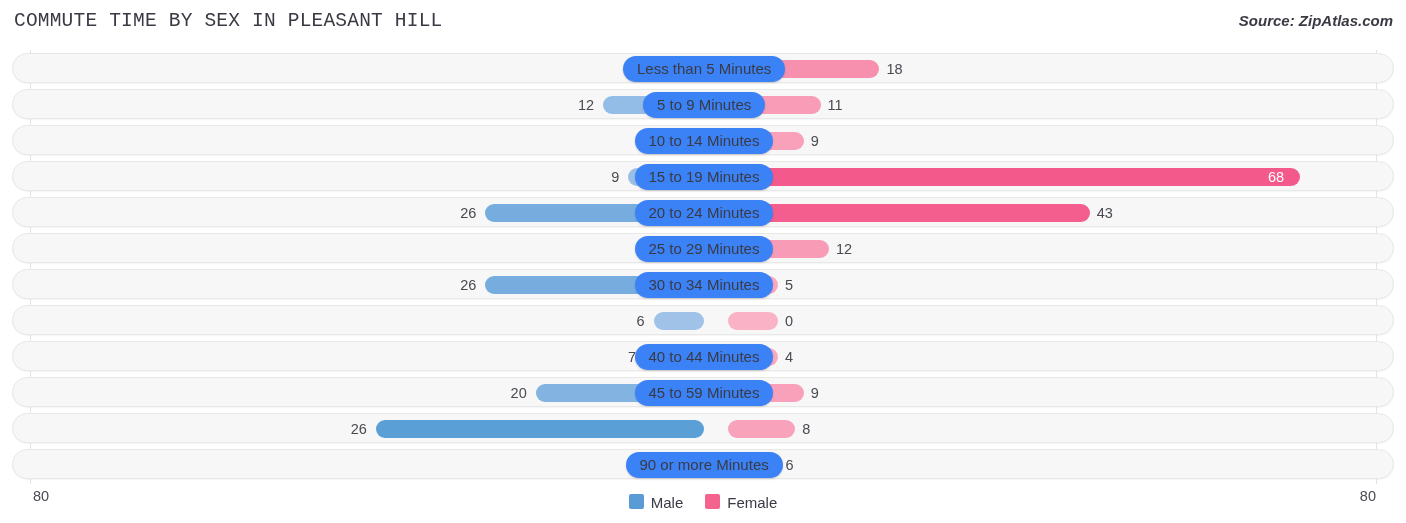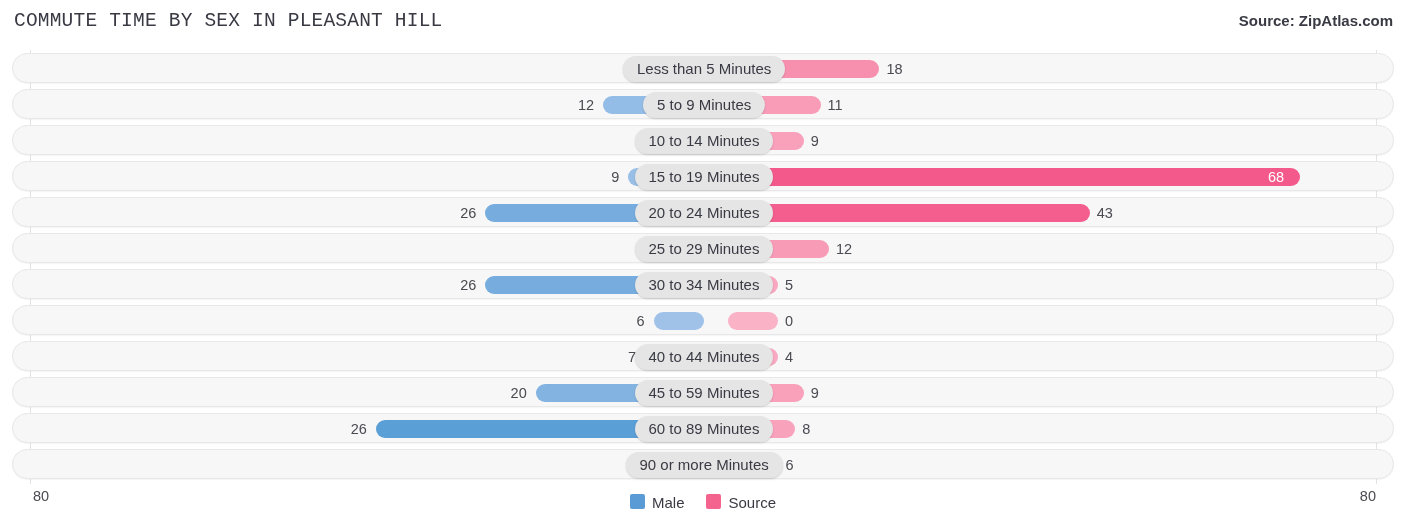--- a/index.html
+++ b/index.html
@@ -31,20 +31,21 @@
     letter-spacing: 0.2px;
     color: #3a3a44;
     white-space: nowrap;
     font-family: Liberation Mono, monospace;
   }
   #source-label {
     position: absolute;
     right: 13px;
     top: 12px;
     font-size: 15px;
+    font-style: italic;
     font-weight: bold;
     color: #3a3a44;
     white-space: nowrap;
   }
 
   
   #plot {
     position: absolute;
     left: 0;
     top: 50px;
@@ -95,21 +96,21 @@
   .val-inside {
     color: #ffffff;
     text-align: center;
   }
 
   .cat-pill {
     position: absolute;
     top: 2px;
     height: 26px;
     line-height: 26px;
-    background: #e5e5e5;
+    background: #3b82f6;
     border-radius: 13px;
     box-shadow: 0 1px 2px rgba(0,0,0,0.16);
     font-size: 15px;
     color: #3a3a44;
     text-align: left;
     white-space: nowrap;
     padding: 0 14px;
     box-sizing: border-box;
   }
 
@@ -240,29 +241,28 @@
         <div class="bar bar-female" style="left: 715px; width: 75.7125px; background: rgb(249, 160, 187);"></div>
         <div class="val val-male" style="right: 866.25px; margin-left: 16px;">20</div>
         <div class="val val-female" style="left: 797.712px;">9</div>
         <div class="cat-pill" style="left: 621.5px;">45 to 59 Minutes</div>
       </div>
       <div class="row" style="top: 363px;">
         <div class="bar bar-male" style="left: 362.913px; width: 328.087px; background: rgb(91, 159, 215);"></div>
         <div class="bar bar-female" style="left: 715px; width: 67.3px; background: rgb(249, 162, 188);"></div>
         <div class="val val-male" style="right: 1026.09px;">26</div>
         <div class="val val-female" style="left: 789.3px;">8</div>
-        <div class="cat-pill" style="left: 621.5px;">60 to 89 Minutes</div>
       </div>
       <div class="row" style="top: 399px;">
         <div class="bar bar-male" style="left: 641px; width: 50px; background: rgb(166, 198, 234);"></div>
         <div class="bar bar-female" style="left: 715px; width: 50.475px; background: rgb(249, 166, 191);"></div>
         <div class="val val-male" style="right: 748px;">3</div>
         <div class="val val-female" style="left: 772.475px;">6</div>
         <div class="cat-pill" style="left: 612.5px;">90 or more Minutes</div>
       </div>
     </div>
 </div>
 
 <div id="footer">
   <div class="axis-end" id="axis-left">80</div>
   <div class="axis-end" id="axis-right">80</div>
-  <div id="legend"><div class="legend-item"><span class="legend-swatch" style="background: rgb(91, 155, 213);"></span><span class="legend-text">Male</span></div><div class="legend-item"><span class="legend-swatch" style="background: rgb(244, 98, 142);"></span><span class="legend-text">Source</span></div></div>
+  <div id="legend"><div class="legend-item"><span class="legend-swatch" style="background: rgb(91, 155, 213);"></span><span class="legend-text">Male</span></div><div class="legend-item"><span class="legend-swatch" style="background: rgb(244, 98, 142);"></span><span class="legend-text">Female</span></div></div>
 </div>
 
 </body></html>

